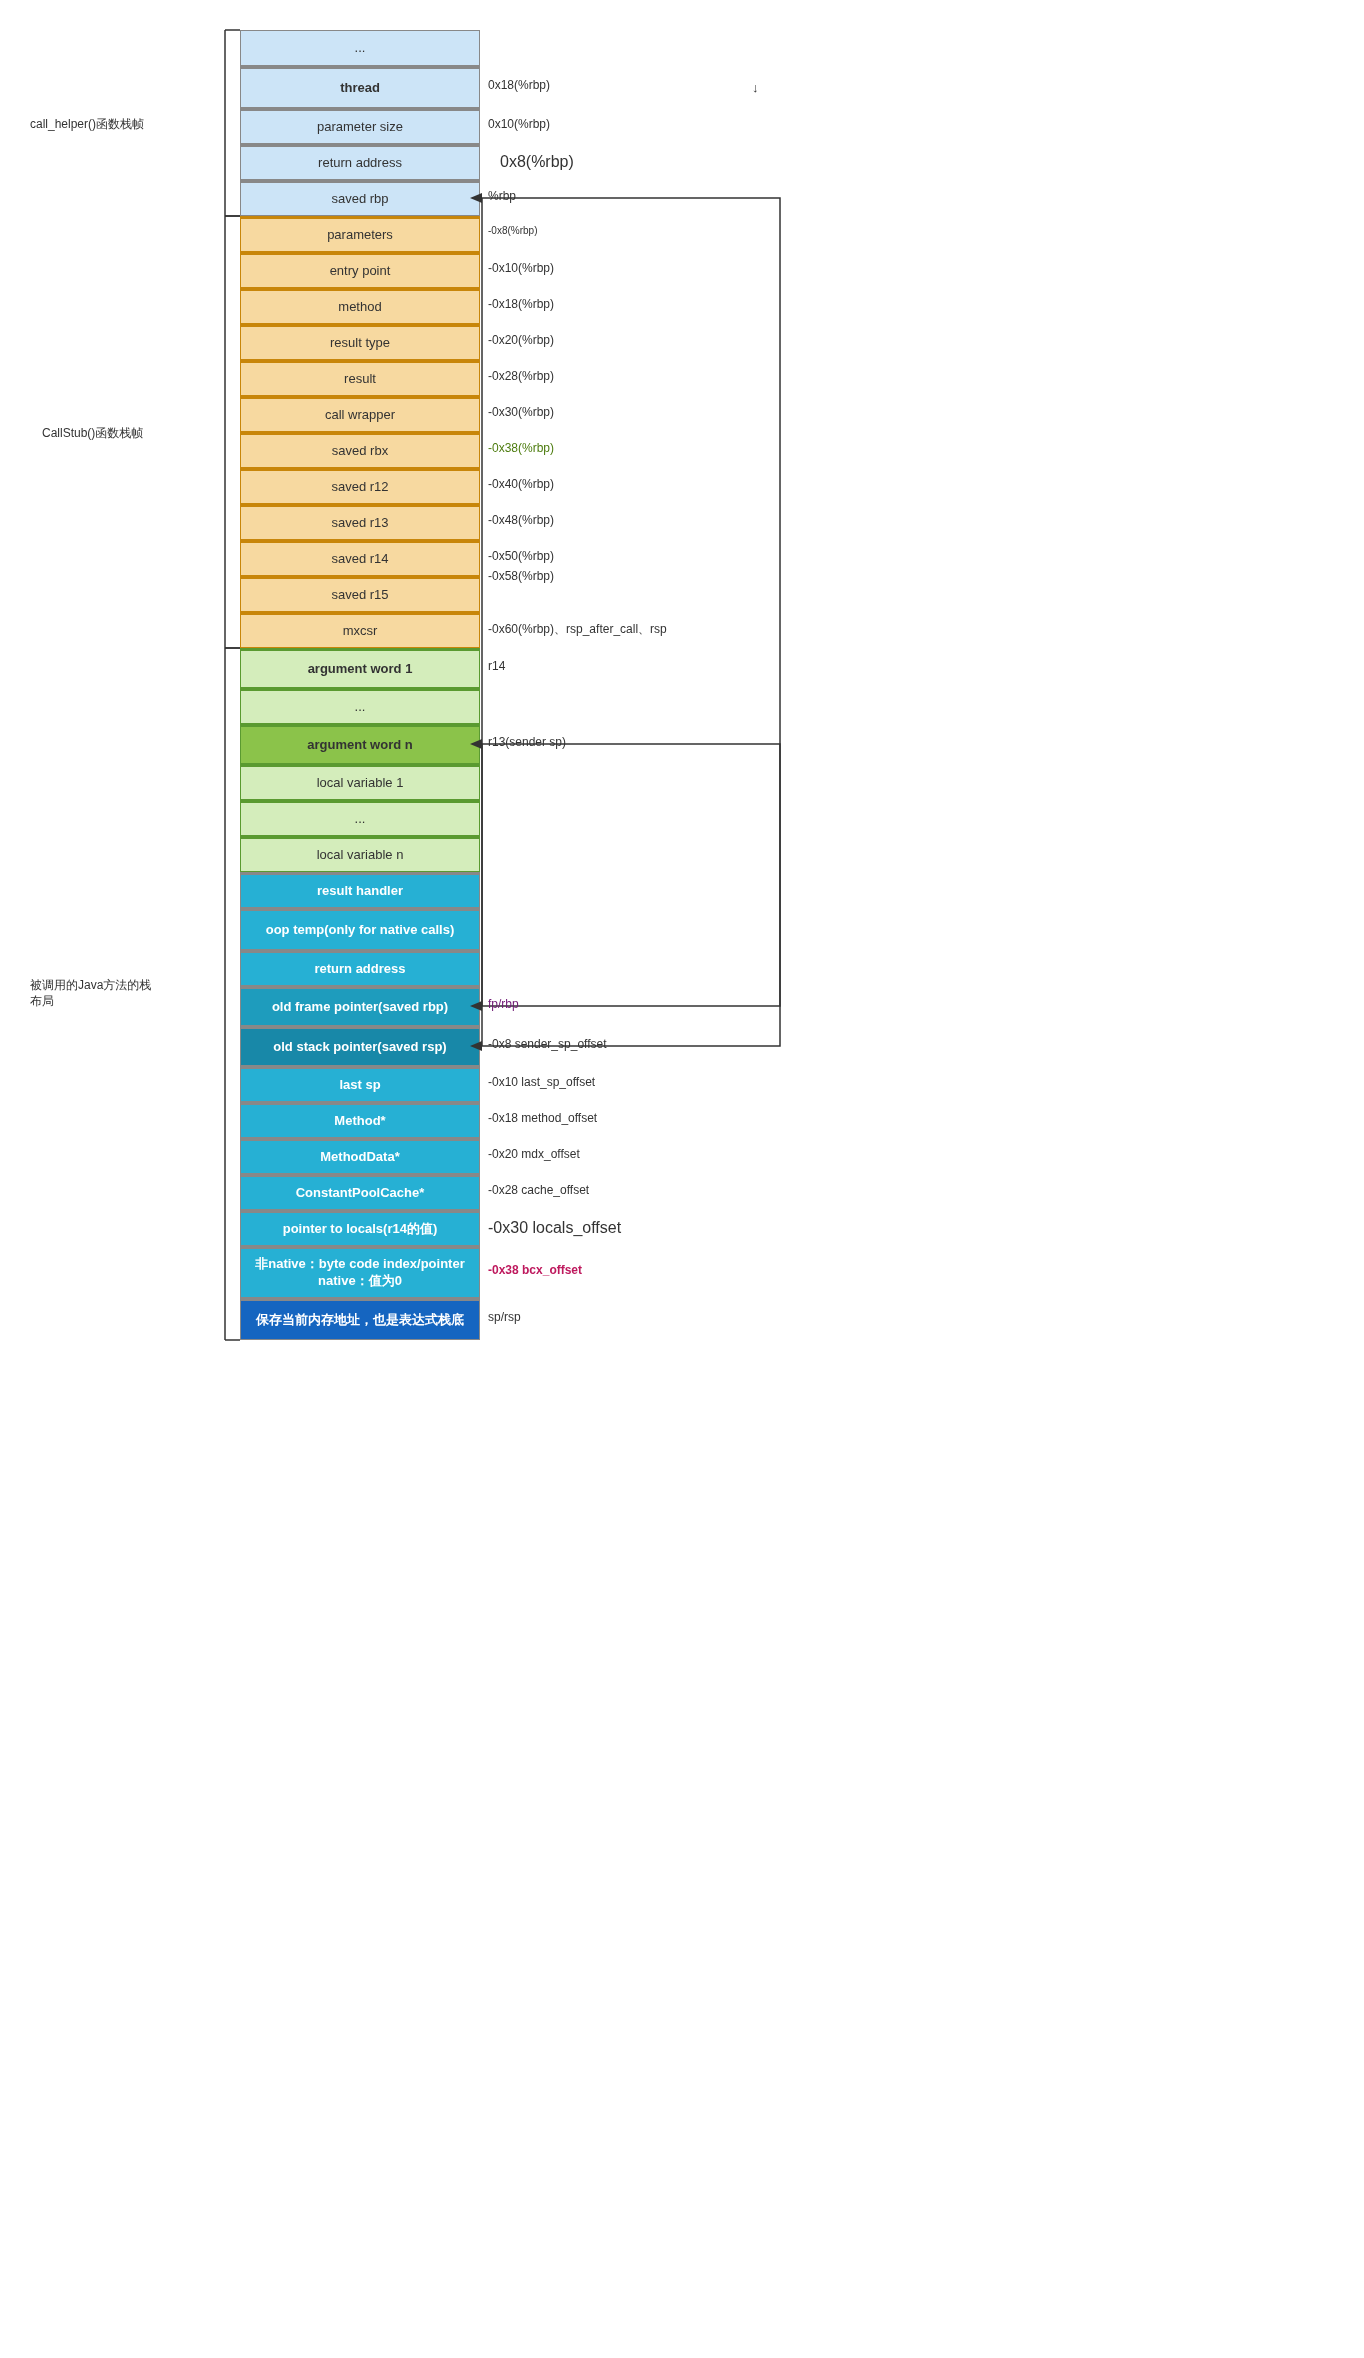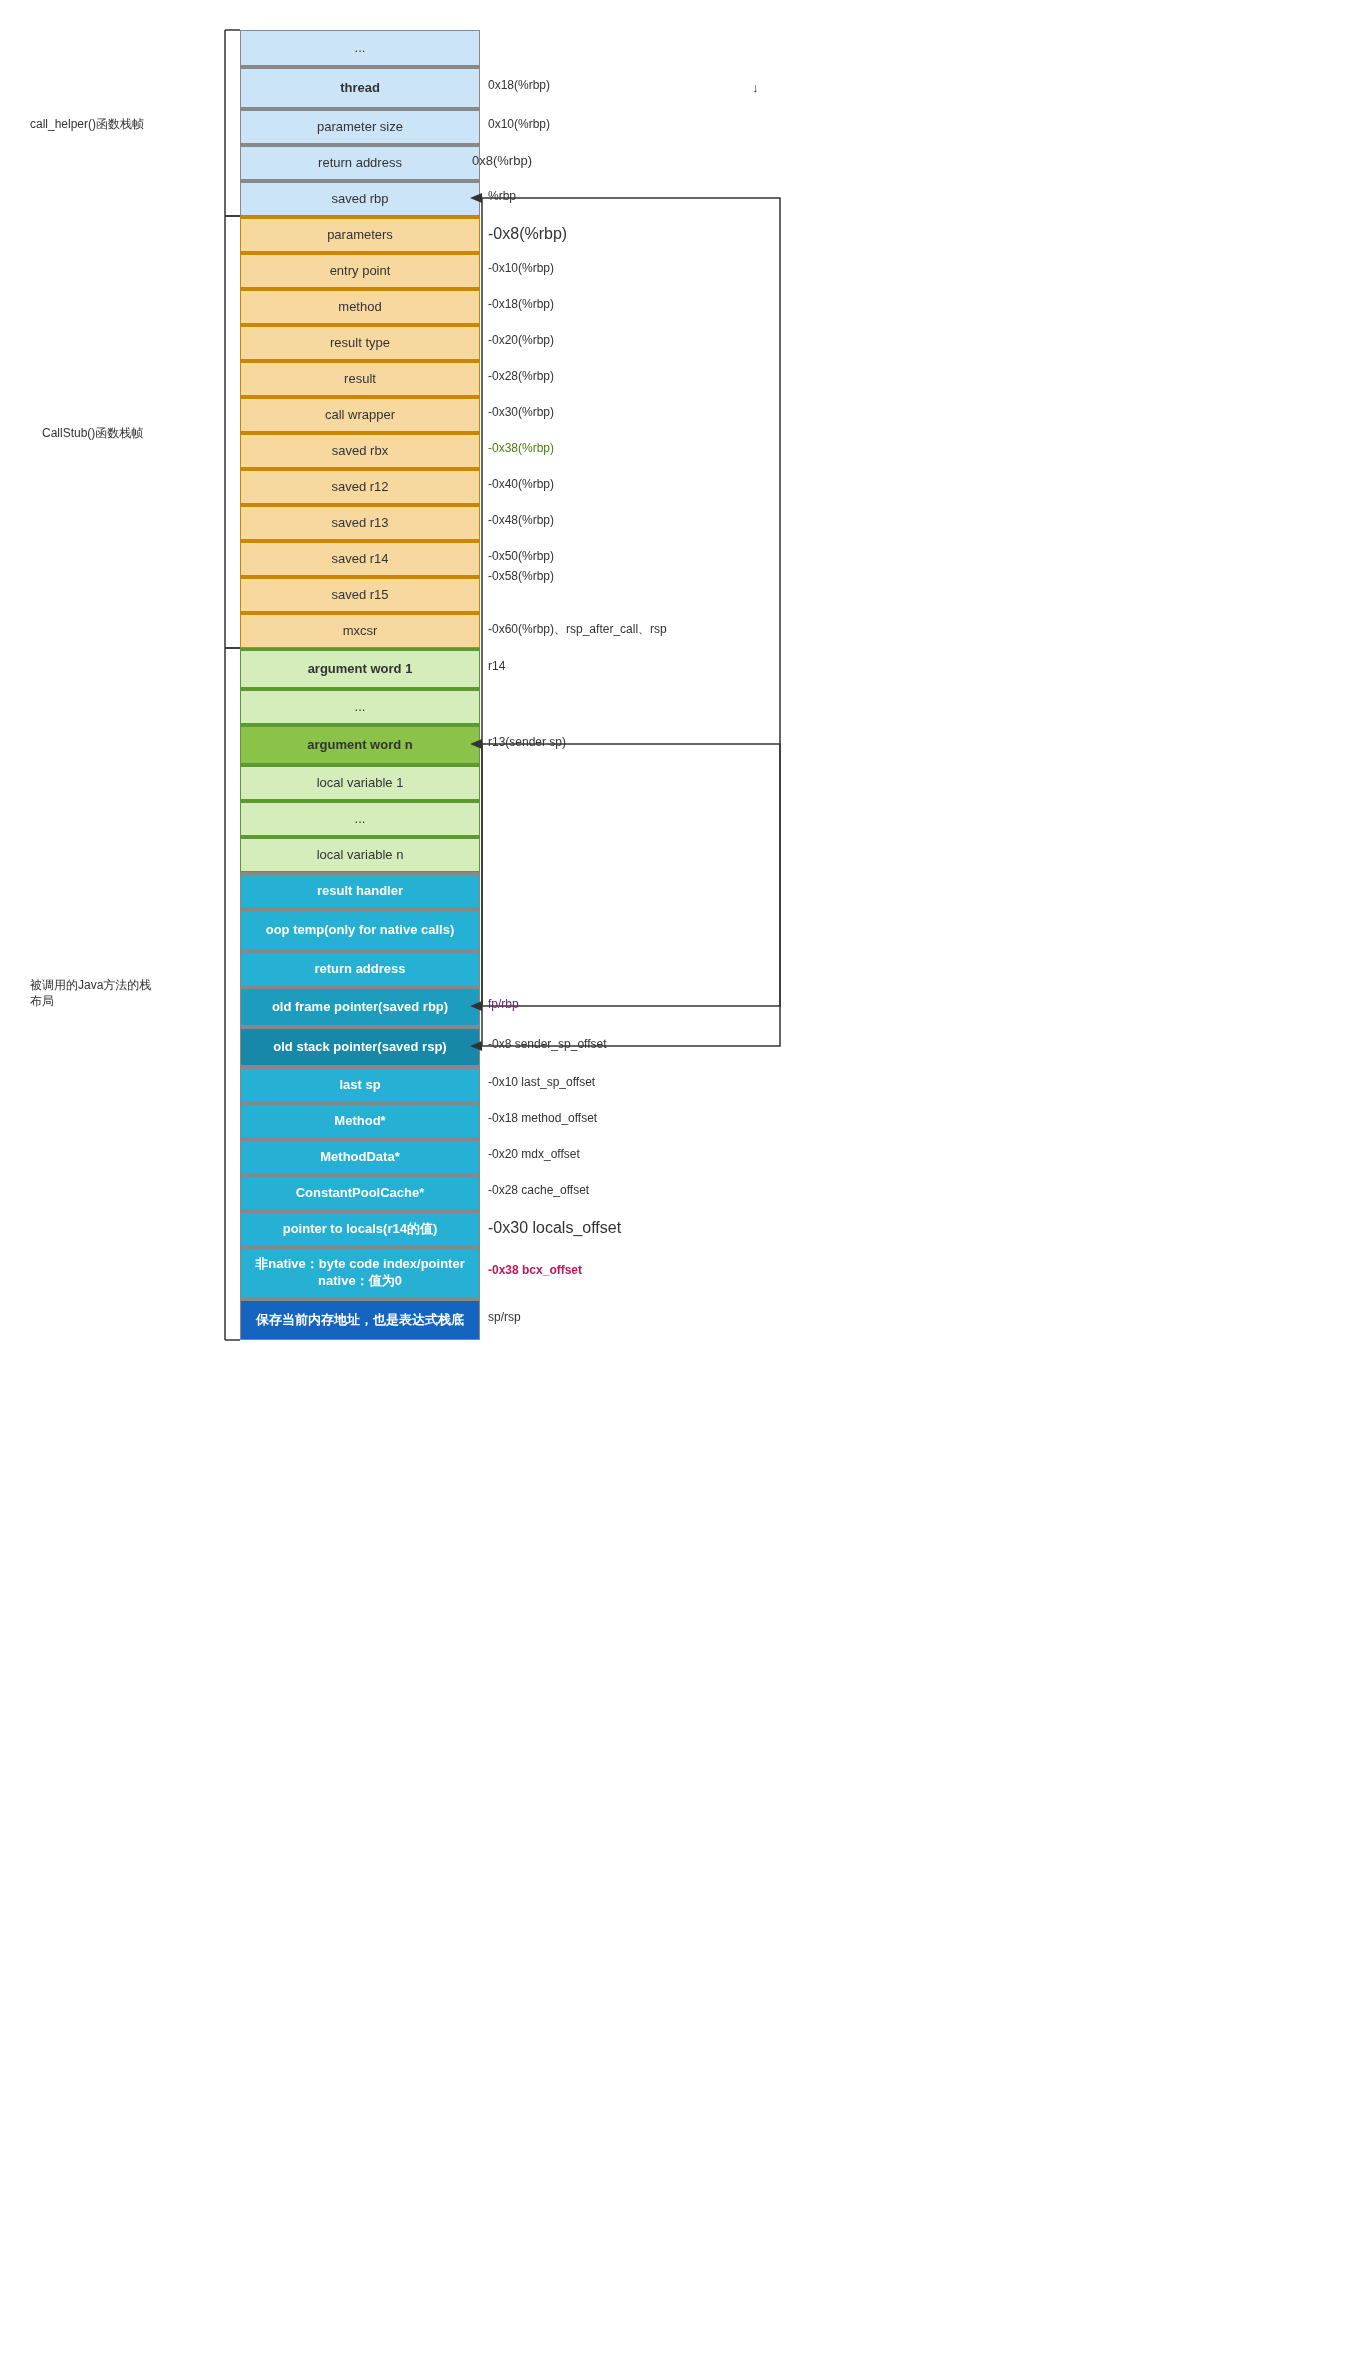--- a/index.html
+++ b/index.html
@@ -97,23 +97,23 @@
       <polygon points="482,193 470,198 482,203" fill="#333"></polygon>
       <rect x="482" y="198" width="298" height="808" fill="none" stroke="#333" stroke-width="1.5"></rect>
       <polygon points="482,1001 470,1006 482,1011" fill="#333"></polygon>
       <polygon points="482,739 470,744 482,749" fill="#333"></polygon>
       <rect x="482" y="744" width="298" height="302" fill="none" stroke="#333" stroke-width="1.5"></rect>
       <polygon points="482,1041 470,1046 482,1051" fill="#333"></polygon>
     </svg>
 
 <div style="position: absolute; font-size: 12px; color: rgb(51, 51, 51); white-space: nowrap; left: 488px; top: 78px;">0x18(%rbp)</div>
     <div style="position: absolute; font-size: 12px; color: rgb(51, 51, 51); white-space: nowrap; left: 488px; top: 117px;">0x10(%rbp)</div>
-    <div style="position: absolute; font-size: 13px; color: rgb(51, 51, 51); white-space: nowrap; left: 472px; top: 153px;">0x8(%rbp)</div>
+    <div style="position: absolute; font-size: 16px; color: rgb(51, 51, 51); white-space: nowrap; left: 500px; top: 153px;">0x8(%rbp)</div>
     <div style="position: absolute; font-size: 12px; color: rgb(51, 51, 51); white-space: nowrap; left: 488px; top: 189px;">%rbp</div>
-    <div style="position: absolute; font-size: 16px; color: rgb(51, 51, 51); white-space: nowrap; left: 488px; top: 225px; text-align: right;">-0x8(%rbp)</div>
+    <div style="position: absolute; font-size: 10px; color: rgb(51, 51, 51); white-space: nowrap; left: 488px; top: 225px; text-align: right;">-0x8(%rbp)</div>
     <div style="position: absolute; font-size: 12px; color: rgb(51, 51, 51); white-space: nowrap; left: 488px; top: 261px;">-0x10(%rbp)</div>
     <div style="position: absolute; font-size: 12px; color: rgb(51, 51, 51); white-space: nowrap; left: 488px; top: 297px;">-0x18(%rbp)</div>
     <div style="position: absolute; font-size: 12px; color: rgb(51, 51, 51); white-space: nowrap; left: 488px; top: 333px;">-0x20(%rbp)</div>
     <div style="position: absolute; font-size: 12px; color: rgb(51, 51, 51); white-space: nowrap; left: 488px; top: 369px;">-0x28(%rbp)</div>
     <div style="position: absolute; font-size: 12px; color: rgb(51, 51, 51); white-space: nowrap; left: 488px; top: 405px;">-0x30(%rbp)</div>
     <div style="position: absolute; font-size: 12px; color: #4d7c0f; white-space: nowrap; left: 488px; top: 441px;">-0x38(%rbp)</div>
     <div style="position: absolute; font-size: 12px; color: rgb(51, 51, 51); white-space: nowrap; left: 488px; top: 477px;">-0x40(%rbp)</div>
     <div style="position: absolute; font-size: 12px; color: rgb(51, 51, 51); white-space: nowrap; left: 488px; top: 513px;">-0x48(%rbp)</div>
     <div style="position: absolute; font-size: 12px; color: rgb(51, 51, 51); white-space: nowrap; left: 488px; top: 549px;">-0x50(%rbp)</div>
     <div style="position: absolute; font-size: 12px; color: rgb(51, 51, 51); white-space: nowrap; left: 488px; top: 569px;">-0x58(%rbp)</div>

